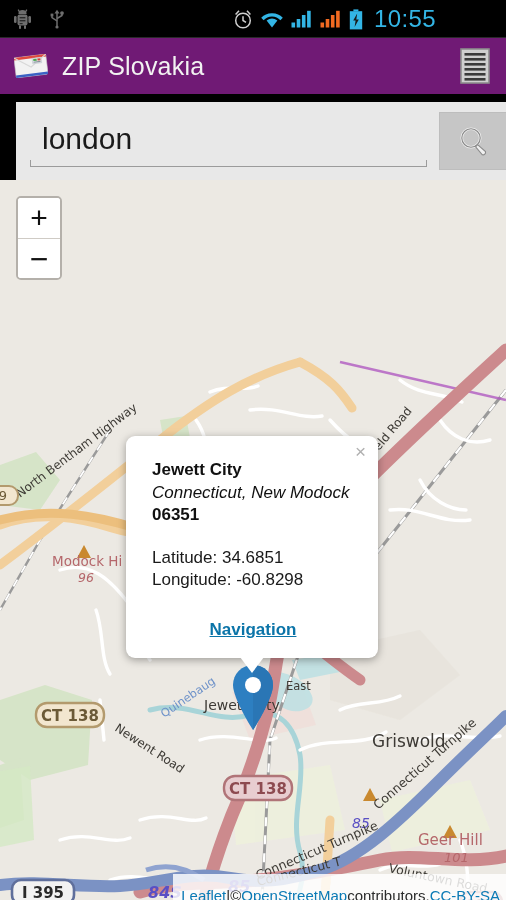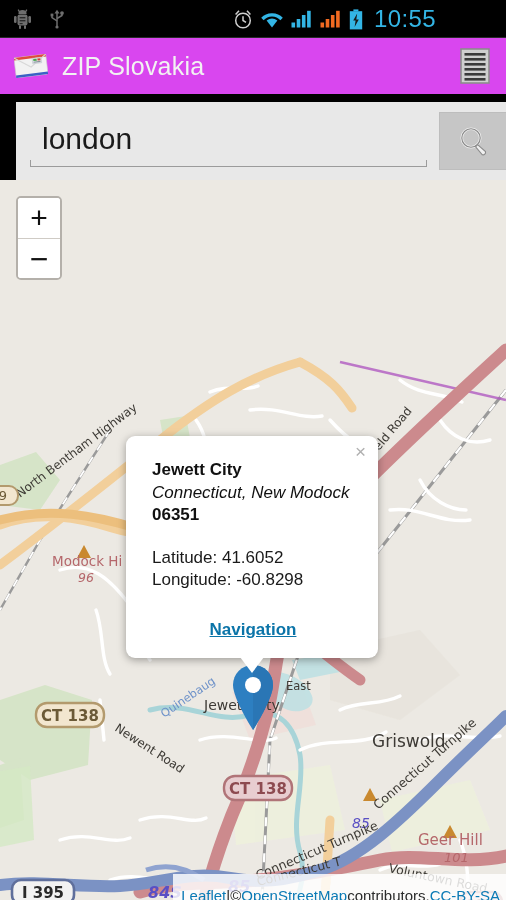--- a/index.html
+++ b/index.html
@@ -25,21 +25,21 @@
     font-family: "Liberation Sans", sans-serif; margin-left: 4px;
   }
   .sb-divider {
     position: absolute; left: 0; top: 37px; width: 506px; height: 1px;
     background: #2a2a2a;
   }
 
   
   .actionbar {
     position: absolute; top: 38px; left: 0; width: 506px; height: 56px;
-    background: #d946ef; display: flex; align-items: center; padding: 0 14px;
+    background: #701a75; display: flex; align-items: center; padding: 0 14px;
   }
   .app-icon {
     width: 34px; height: 24px; margin-right: 14px; flex: 0 0 auto;
   }
   .app-title {
     color: #f2f2f2; font-size: 25px; font-weight: normal; letter-spacing: .2px;
   }
   .menu-btn {
     margin-left: auto; width: 34px; height: 40px;
     display: flex; align-items: center; justify-content: center;
@@ -463,21 +463,21 @@
       <path d="M24 67 C24 67 44 36 44 22 A20 20 0 0 0 24 2 L24 67 Z" fill="#2a76b5"></path>
       <circle cx="24" cy="22" r="8" fill="#ffffff"></circle>
     </svg>
 
     <div class="popup">
       <div class="popup-close">×</div>
       <div class="pop-title">Jewett City</div>
       <div class="pop-region">Connecticut, New Modock</div>
       <div class="pop-zip">06351</div>
       <div class="pop-gap"></div>
-      <div class="pop-coord">Latitude: 41.6052</div>
+      <div class="pop-coord">Latitude: 34.6851</div>
       <div class="pop-coord">Longitude: -60.8298</div>
       <div class="pop-nav-wrap">
         <span class="pop-nav">Navigation</span>
       </div>
       <div class="popup-tip"></div>
     </div>
 
     <div class="attrib">
       <a>Leaflet</a>
       <span> | </span>

